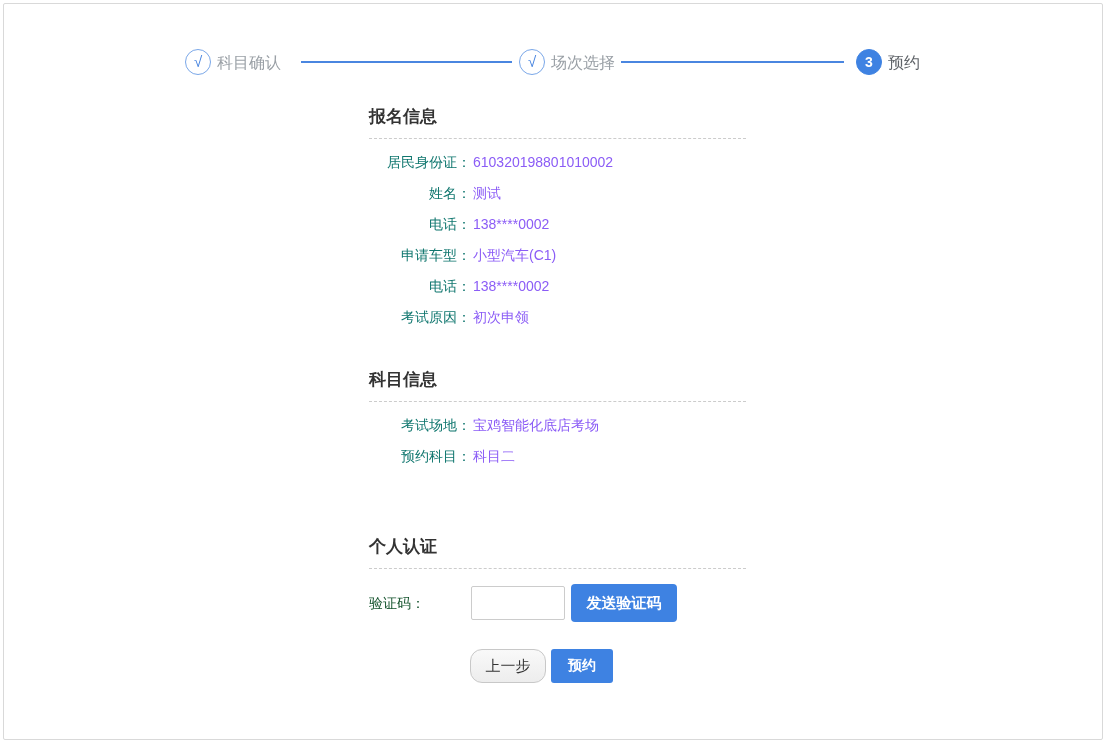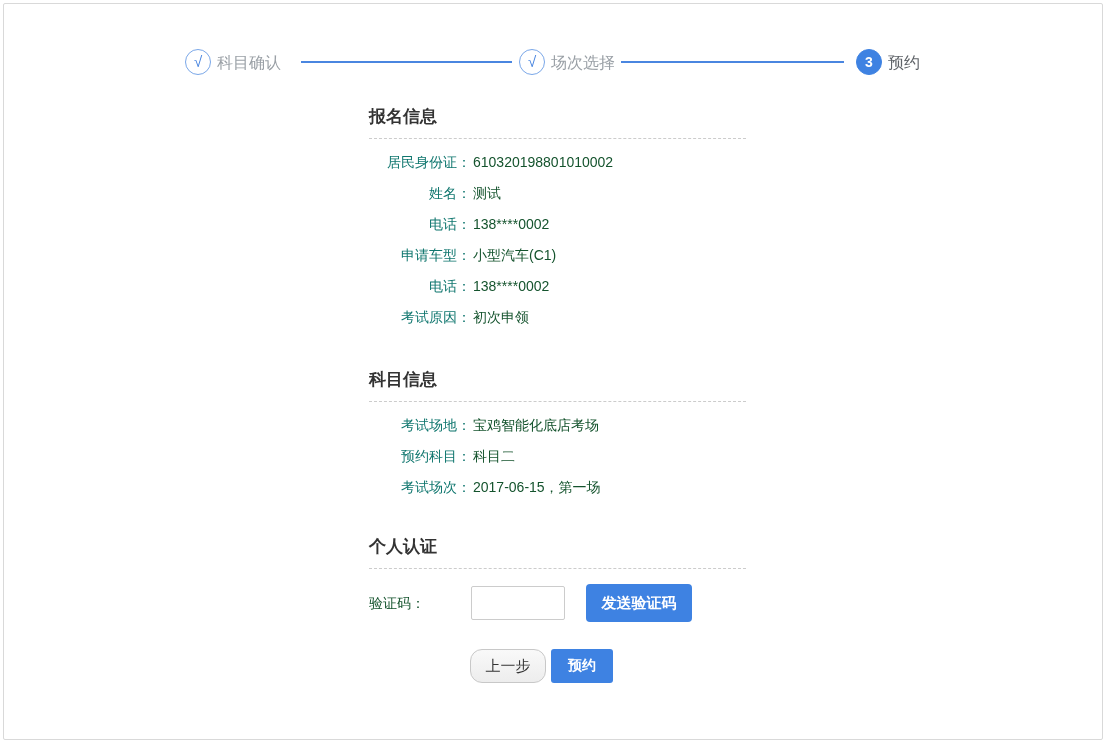--- a/index.html
+++ b/index.html
@@ -64,21 +64,21 @@
     font-size: 14px; color: #555;
     line-height: 31px;
     white-space: nowrap;
   }
   .flabel {
     display: inline-block;
     width: 102px;
     text-align: right;
     color: #0f766e;
   }
-  .fvalue { color: #14532d; padding-left: 2px; }
+  .fvalue { color: #8b5cf6; padding-left: 2px; }
   
   .verify-row {
     position: absolute; left: 365px; top: 580px;
     height: 40px;
     white-space: nowrap;
   }
   .verify-label {
     display: inline-block;
     width: 100px;
     text-align: left;
@@ -91,21 +91,21 @@
     margin-left: 2px;
     border: 1px solid #ccc;
     border-radius: 2px;
     font-size: 15px;
     padding: 0 6px;
     vertical-align: middle;
     outline: none;
   }
   .send-btn {
     width: 106px; height: 38px;
-    margin-left: 21px;
+    margin-left: 6px;
     background: #3e82e2;
     border: none;
     border-radius: 4px;
     color: #fff;
     font-size: 15px; font-weight: bold;
     font-family: inherit;
     vertical-align: middle;
     cursor: pointer;
   }
   
@@ -202,23 +202,20 @@
   <div class="section" style="top:364px;">
     <div class="sec-title">科目信息</div>
     <div class="sec-divider"></div>
     <div class="rows">
       <div class="info-row">
         <span class="flabel">考试场地：</span><span class="fvalue">宝鸡智能化底店考场</span>
       </div>
       <div class="info-row">
         <span class="flabel">预约科目：</span><span class="fvalue">科目二</span>
       </div>
-      <div class="info-row">
-        <span class="flabel">考试场次：</span><span class="fvalue">2017-06-15，第一场</span>
-      </div>
     </div>
   </div>
 
   <div class="section" style="top:531px;">
     <div class="sec-title">个人认证</div>
     <div class="sec-divider"></div>
   </div>
 
   <div class="verify-row">
     <span class="verify-label">验证码：</span><input class="code-input" type="text" value="" style=""><button class="send-btn">发送验证码</button>

